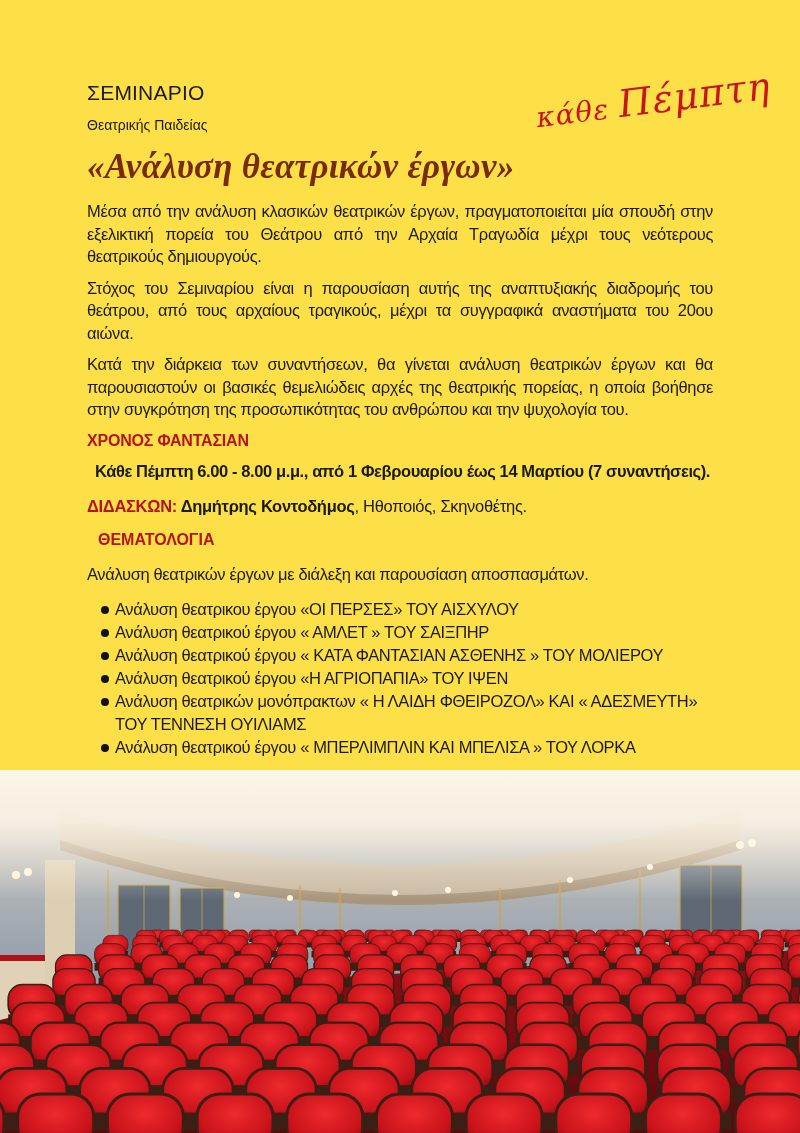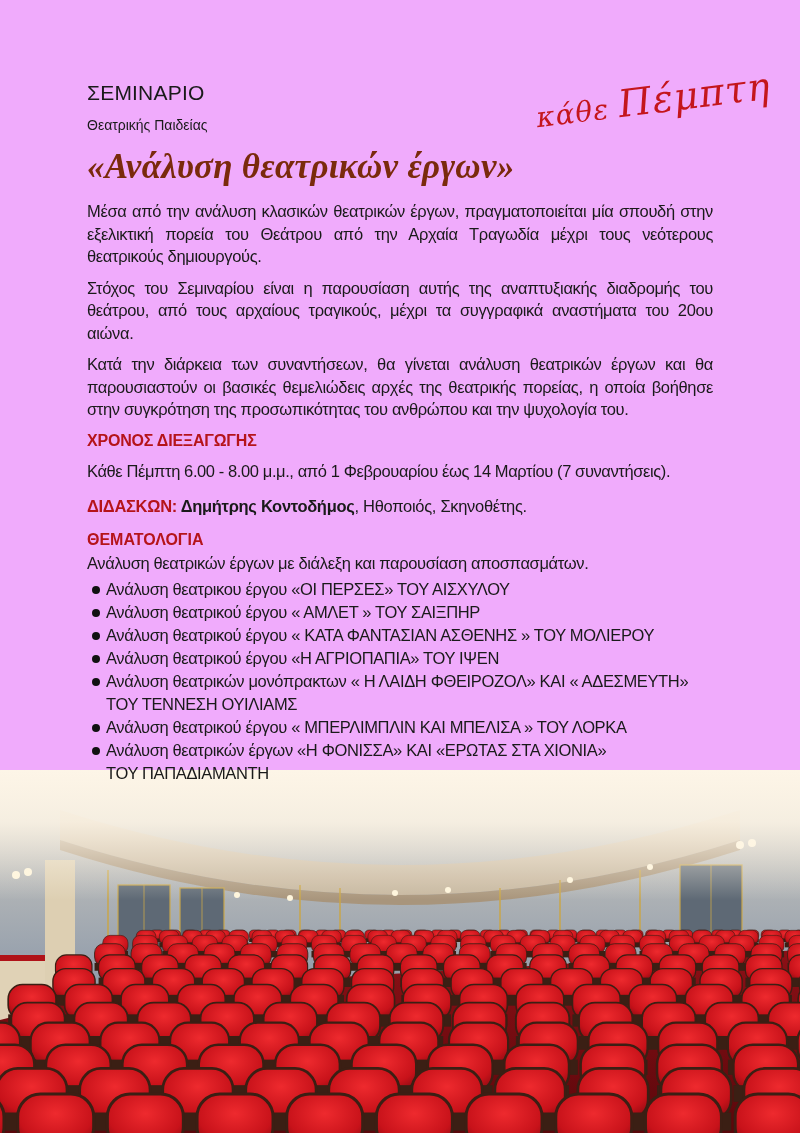--- a/index.html
+++ b/index.html
@@ -1,45 +1,45 @@
 <!DOCTYPE html>
 <html><head>
 <meta charset="utf-8">
 <style>
   html, body { margin: 0; padding: 0; }
   body { width: 800px; height: 1133px; overflow: hidden; background: #fdf5e7; position: relative;
          font-family: "Liberation Sans", sans-serif; color: #1a1a1a; }
-  .page { position: absolute; inset: 0; background: #f0abfc; }
+  .page { position: absolute; inset: 0; background: #fde047; }
 
   
   .photo { position: absolute; left: 0; top: 770px; width: 800px; height: 363px; overflow: hidden; }
   .photo svg { display: block; }
   .photo-fade { position: absolute; left: 0; right: 0; top: 0; height: 130px;
     background: linear-gradient(to bottom, #fdf5e7 0%, rgba(253,245,231,0.85) 40%, rgba(253,245,231,0.35) 75%, rgba(253,245,231,0) 100%); }
 
   .header-block { position: absolute; left: 87px; top: 80px; }
   .kicker { font-size: 21px; letter-spacing: 0.2px; line-height: 26px; }
   .subkicker { font-size: 14px; line-height: 28px; margin-top: 5px; }
   .title { font-family: "Liberation Serif", serif; font-style: italic; font-weight: bold;
            font-size: 35px; color: #7a2a0c; margin-top: 8px; letter-spacing: 0.3px; }
   .handwritten { position: absolute; left: 535px; top: 78px; transform: rotate(-7deg);
     font-family: "DejaVu Serif", serif; font-style: italic; color: #c4161c; font-size: 38px;
     letter-spacing: 1px; font-weight: normal; }
   .handwritten .small { font-size: 28px; margin-right: 10px; }
 
   .body { position: absolute; left: 87px; top: 200px; width: 626px; font-size: 16.5px; line-height: 22.5px; }
   .body p { margin: 0 0 9px 0; text-align: justify; letter-spacing: -0.35px; }
   .sec-head { color: #b5141a; font-weight: bold; font-size: 16px; margin: 4px 0 8px 0; letter-spacing: -0.2px; }
-  .sched { font-weight: normal; margin: 0 0 12px 0; letter-spacing: -0.4px; }
+  .sched { font-weight: bold; margin: 0 0 12px 8px; letter-spacing: -0.4px; }
   .teacher { margin: 0 0 12px 0; letter-spacing: -0.3px; }
   .teacher .lbl { color: #b5141a; font-weight: bold; }
   .teacher .name { font-weight: bold; }
-  .topics-head { color: #b5141a; font-weight: bold; font-size: 16px; margin: 0; }
+  .topics-head { color: #b5141a; font-weight: bold; font-size: 16px; margin: 11px; }
   .intro { margin: 0 0 2px 0; letter-spacing: -0.35px; }
-  ul.topics { list-style: none; padding: 0; margin: 4px; }
+  ul.topics { list-style: none; padding: 0; margin: 13px; }
   ul.topics li { position: relative; padding-left: 15px; line-height: 23px; letter-spacing: -0.35px; }
   ul.topics li .bullet { position: absolute; left: 1px; top: 8px; width: 8px; height: 8px; border-radius: 50%; background: #111; }
   ul.topics li .cont { display: block; }
 </style>
 </head>
 <body>
 
 <div class="page">
 
   <div class="photo">
@@ -1018,32 +1018,31 @@
 
   <div class="handwritten">
     <span class="small">κάθε</span><span>Πέμπτη</span>
   </div>
 
   <div class="body">
     <p>Μέσα από την ανάλυση κλασικών θεατρικών έργων, πραγματοποιείται μία σπουδή στην εξελικτική πορεία του Θεάτρου από την Αρχαία Τραγωδία μέχρι τους νεότερους θεατρικούς δημιουργούς.</p>
     <p>Στόχος του Σεμιναρίου είναι η παρουσίαση αυτής της αναπτυξιακής διαδρομής του θεάτρου, από τους αρχαίους τραγικούς, μέχρι τα συγγραφικά αναστήματα του 20ου αιώνα.</p>
     <p>Κατά την διάρκεια των συναντήσεων, θα γίνεται ανάλυση θεατρικών έργων και θα παρουσιαστούν οι βασικές θεμελιώδεις αρχές της θεατρικής πορείας, η οποία βοήθησε στην συγκρότηση της προσωπικότητας του ανθρώπου και την ψυχολογία του.</p>
 
-    <div class="sec-head">ΧΡΟΝΟΣ ΔΙΕΞΑΓΩΓΗΣ</div>
+    <div class="sec-head">ΧΡΟΝΟΣ ΦΑΝΤΑΣΙΑΝ</div>
     <div class="sched">Κάθε Πέμπτη 6.00 - 8.00 μ.μ., από 1 Φεβρουαρίου έως 14 Μαρτίου (7 συναντήσεις).</div>
 
     <div class="teacher">
       <span class="lbl">ΔΙΔΑΣΚΩΝ</span><span class="lbl">: </span><span class="name">Δημήτρης Κοντοδήμος</span><span>, Ηθοποιός, Σκηνοθέτης.</span>
     </div>
 
     <div class="topics-head">ΘΕΜΑΤΟΛΟΓΙΑ</div>
     <div class="intro">Ανάλυση θεατρικών έργων με διάλεξη και παρουσίαση αποσπασμάτων.</div>
     <ul class="topics">
       <li><span class="bullet"></span><span>Ανάλυση θεατρικου έργου «ΟΙ ΠΕΡΣΕΣ» ΤΟΥ ΑΙΣΧΥΛΟΥ</span></li>
       <li><span class="bullet"></span><span>Ανάλυση θεατρικού έργου « ΑΜΛΕΤ » ΤΟΥ ΣΑΙΞΠΗΡ</span></li>
       <li><span class="bullet"></span><span>Ανάλυση θεατρικού έργου « ΚΑΤΑ ΦΑΝΤΑΣΙΑΝ ΑΣΘΕΝΗΣ » ΤΟΥ ΜΟΛΙΕΡΟΥ</span></li>
       <li><span class="bullet"></span><span>Ανάλυση θεατρικού έργου «Η ΑΓΡΙΟΠΑΠΙΑ» ΤΟΥ ΙΨΕΝ</span></li>
       <li><span class="bullet"></span><span>Ανάλυση θεατρικών μονόπρακτων « Η ΛΑΙΔΗ ΦΘΕΙΡΟΖΟΛ» ΚΑΙ « ΑΔΕΣΜΕΥΤΗ»</span><span class="cont">ΤΟΥ ΤΕΝΝΕΣΗ ΟΥΙΛΙΑΜΣ</span></li>
       <li><span class="bullet"></span><span>Ανάλυση θεατρικού έργου « ΜΠΕΡΛΙΜΠΛΙΝ ΚΑΙ ΜΠΕΛΙΣΑ » ΤΟΥ ΛΟΡΚΑ</span></li>
-      <li><span class="bullet"></span><span>Ανάλυση θεατρικών έργων «Η ΦΟΝΙΣΣΑ» ΚΑΙ «ΕΡΩΤΑΣ ΣΤΑ ΧΙΟΝΙΑ»</span><span class="cont">ΤΟΥ ΠΑΠΑΔΙΑΜΑΝΤΗ</span></li>
     </ul>
   </div>
 </div>
 
 </body></html>

